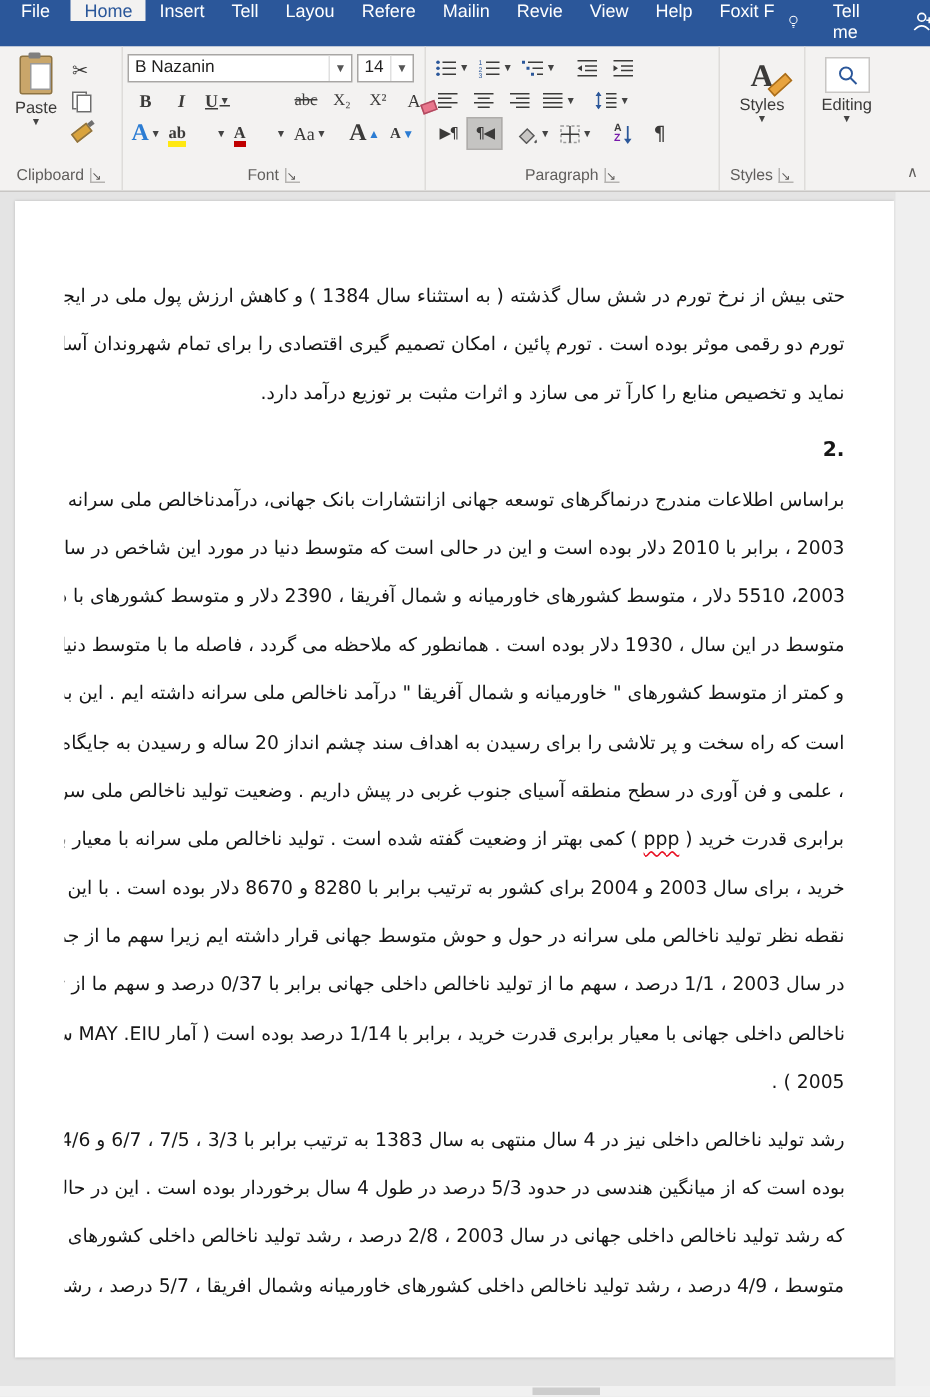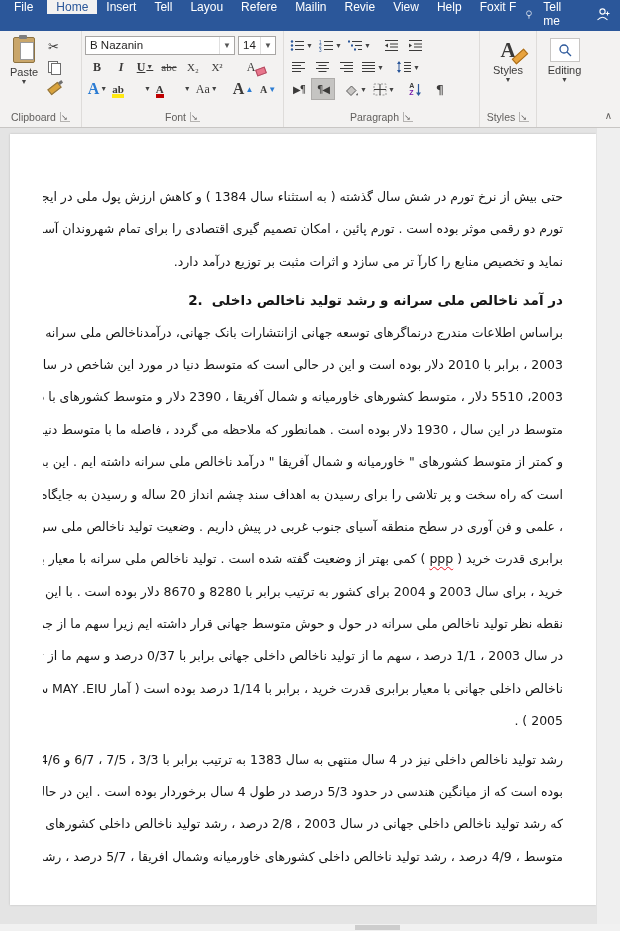--- a/index.html
+++ b/index.html
@@ -8,21 +8,21 @@
 
   
   .tabbar{position:absolute;left:0;top:0;width:620px;height:31px;background:#2b579a;
           display:flex;align-items:flex-start;color:#fff;font-size:12px;}
   .tabs{display:flex;align-items:stretch;}
   .tab{display:flex;align-items:center;padding:0 9px;cursor:default;white-space:nowrap;position:relative;}
   .tab.file{padding:0 14px;}
   .tab.lined::before{content:"";position:absolute;left:0;top:8px;bottom:8px;width:1px;background:#5f7fb6;}
   .tab.active{background:#f3f2f1;color:#2b579a;}
   .tab-right{margin-left:auto;display:flex;align-items:center;gap:30px;padding-right:16px;}
-  .tr-item{display:flex;align-items:center;gap:10px;font-size:12px;}
+  .tr-item{display:flex;align-items:center;gap:22px;font-size:12px;}
 
   
   .ribbon{position:absolute;left:0;top:31px;width:620px;height:96px;background:#f3f2f1;
           border-bottom:1px solid #c8c6c4;display:flex;color:#3b3a39;}
   .group{display:flex;flex-direction:column;border-right:1px solid #dedcda;box-sizing:border-box;}
   .gcontent{flex:1;padding:3px 3px 0;}
   .glabel{height:16px;font-size:10.5px;color:#605e5c;display:flex;align-items:center;justify-content:center;gap:4px;padding:0 3px 2px;}
   .launcher{font-size:8px;color:#605e5c;border:1px solid #b5b3b1;border-width:0 0 1px 1px;width:9px;height:9px;
             display:flex;align-items:flex-end;justify-content:flex-start;line-height:7px;cursor:default;}
   .chev{font-size:7px;color:#444;line-height:1;}
@@ -53,21 +53,21 @@
   .g-font{width:202px;}
   .combo{display:flex;align-items:center;background:#fff;border:1px solid #a8a6a4;height:19px;box-sizing:border-box;}
   .combo input{border:none;outline:none;width:100%;font-size:11.5px;padding:0 4px;color:#201f1e;background:transparent;
                font-family:"Liberation Sans",sans-serif;}
   .combo .cchev{font-size:8px;color:#555;padding:0 3px;border-left:1px solid #e0e0e0;height:100%;display:flex;align-items:center;}
   .fname{width:150px;margin-right:3px;}
   .fsize{width:38px;}
   .fbtn{font-size:12px;font-weight:bold;font-family:"Liberation Serif",serif;}
   .it{font-style:italic;}
   .ul{text-decoration:underline;}
-  .strike{text-decoration:line-through;font-weight:normal;font-size:11px;}
+  .strike{text-decoration:line-through;font-weight:normal;font-size:11px;margin-left:35px;}
   .subsup{font-weight:normal;font-size:11px;}
   .clearfmt{position:relative;font-weight:normal;}
   .clearfmt .eraser{position:absolute;right:-4px;bottom:2px;width:8px;height:5px;background:#e8768c;border:1px solid #b04a60;transform:rotate(-20deg);}
   .fx{color:#2b7cd3;font-weight:bold;font-family:"Liberation Serif",serif;}
   .barbtn{position:relative;font-weight:bold;font-family:"Liberation Serif",serif;font-size:11px;line-height:10px;gap:20px;}
   .barbtn .bar{position:absolute;left:0;right:0;bottom:-4px;height:4px;}
   .grow{position:relative;font-weight:bold;font-family:"Liberation Serif",serif;}
   .grow sup{color:#2b7cd3;font-size:8px;}
 
   
@@ -430,21 +430,20 @@
 <div class="docarea">
   <div class="page">
     <div class="doc-text" id="docText">
         <div class="para">
           <div class="dline">حتی بیش از نرخ تورم در شش سال گذشته ( به استثناء سال 1384 ) و کاهش ارزش پول ملی در ایجاد نرخ</div>
           <div class="dline">تورم دو رقمی موثر بوده است . تورم پائین ، امکان تصمیم گیری اقتصادی را برای تمام شهروندان آسان تر می</div>
           <div class="dline end">نماید و تخصیص منابع را کارآ تر می سازد و اثرات مثبت بر توزیع درآمد دارد.</div>
         </div>
         <div class="heading">
           <span>2.</span>
-          <span class="htext">در آمد ناخالص ملی سرانه و رشد تولید ناخالص داخلی</span>
         </div>
         <div class="para">
           <div class="dline">براساس اطلاعات مندرج درنماگرهای توسعه جهانی ازانتشارات بانک جهانی، درآمدناخالص ملی سرانه ما در سال</div>
           <div class="dline">2003 ، برابر با 2010 دلار بوده است و این در حالی است که متوسط دنیا در مورد این شاخص در سال</div>
           <div class="dline">2003، 5510 دلار ، متوسط کشورهای خاورمیانه و شمال آفریقا ، 2390 دلار و متوسط کشورهای با درآمد</div>
           <div class="dline">متوسط در این سال ، 1930 دلار بوده است . همانطور که ملاحظه می گردد ، فاصله ما با متوسط دنیا زیاد است</div>
           <div class="dline">و کمتر از متوسط کشورهای " خاورمیانه و شمال آفریقا " درآمد ناخالص ملی سرانه داشته ایم . این بدین مفهوم</div>
           <div class="dline">است که راه سخت و پر تلاشی را برای رسیدن به اهداف سند چشم انداز 20 ساله و رسیدن به جایگاه اول اقتصادی</div>
           <div class="dline">، علمی و فن آوری در سطح منطقه آسیای جنوب غربی در پیش داریم . وضعیت تولید ناخالص ملی سرانه با معیار</div>
           <div class="dline">برابری قدرت خرید ( <span class="misspell">ppp</span> ) کمی بهتر از وضعیت گفته شده است . تولید ناخالص ملی سرانه با معیار برابری قدرت</div>

